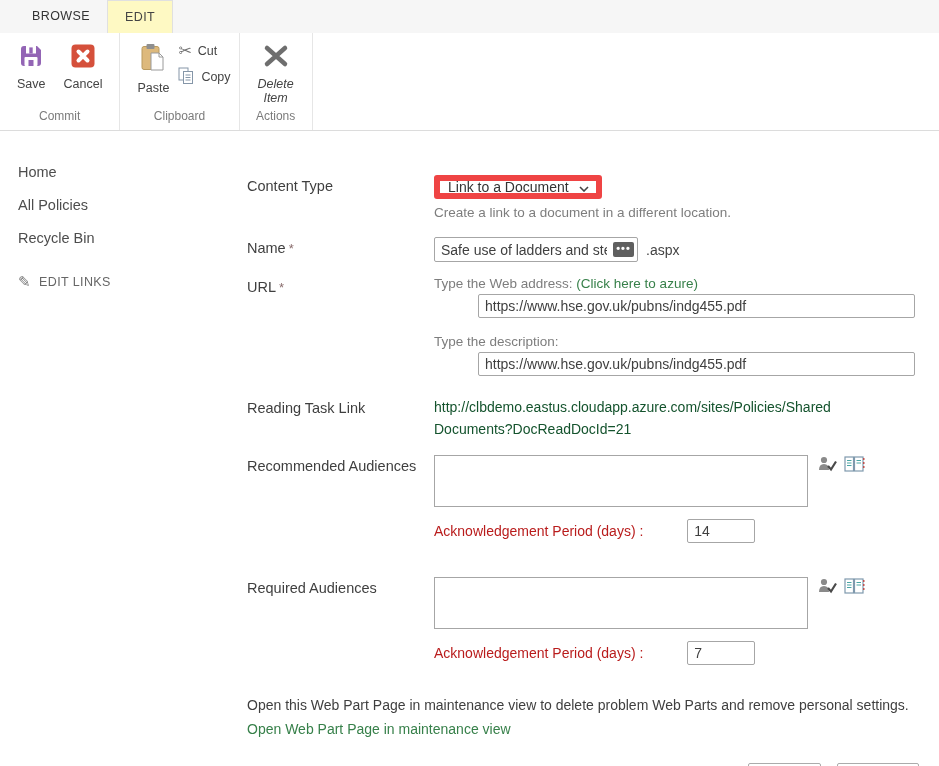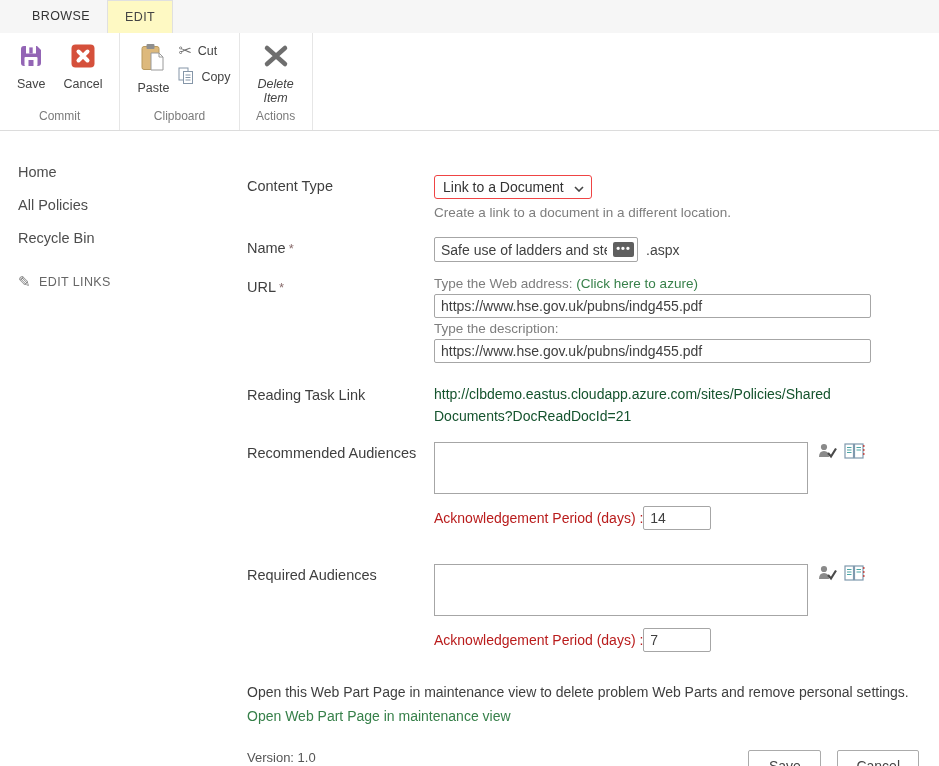--- a/index.html
+++ b/index.html
@@ -31,38 +31,38 @@
     display:flex; align-items:center; gap:8px; cursor:pointer; }
   .pencil { font-size:15px; color:#777; }
 
   .content { flex:1; padding:44px 20px 0 18px; }
 
   .frow { display:flex; align-items:flex-start; }
   .frow-label { width:187px; flex-shrink:0; font-size:14.5px; color:#3f3f3f; padding-top:3px; }
   .req { color:#8a6d6d; margin-left:3px; font-size:13px; }
   .frow-field { flex:1; min-width:0; }
 
-  .select-box { display:inline-flex; align-items:center; gap:10px; border:1px solid #ef4444;
+  .select-box { display:inline-flex; align-items:center; gap:10px; border:6px solid #ef4444;
     border-radius:3px; height:24px; padding:0 7px 0 8px; font-size:14px; color:#333; cursor:pointer; background:#fff; }
   .field-desc { color:#7d7d7d; font-size:13.5px; margin-top:6px; }
 
   .text-input { border:1px solid #a6a6a6; border-radius:2px; height:24px; font-size:14px;
-    color:#3f3f3f; padding:0 6px; font-family:"Liberation Sans", sans-serif; background:#fff; }
+    color:#3f3f3f; padding:0 6px; font-family:"Liberation Sans", sans-serif; background:#fff;margin-left:44px; }
   .name-wrap { display:inline-flex; align-items:center; border:1px solid #a6a6a6; border-radius:2px;
     height:25px; padding-right:3px; background:#fff; }
   .name-wrap input { border:none; outline:none; width:178px; height:21px; font-size:14px; color:#3f3f3f;
     padding:0 6px; font-family:"Liberation Sans", sans-serif; }
   .ellipsis-btn { width:21px; height:15px; background:#5f5f5f; border-radius:2px; color:#fff;
     font-size:11px; line-height:13px; text-align:center; letter-spacing:1px; cursor:pointer; font-weight:bold; }
   .ext { font-size:14px; color:#444; margin-left:8px; }
 
   .hint-label { font-size:13.5px; color:#7d7d7d; }
   .green-link { color:#37804a; cursor:pointer; text-decoration:none; }
   .url-input { width:437px; margin-top:3px; }
-  .desc-label { margin-top:3px; }
+  .desc-label { margin-top:16px; }
 
   .static-url { font-size:14px; color:#14532d; width:445px; line-height:1.55; word-wrap:break-word; }
 
   .aud-row { display:flex; align-items:flex-start; }
   .aud-box { width:374px; height:52px; border:1px solid #a6a6a6; resize:none; font-size:14px;
     font-family:"Liberation Sans", sans-serif; padding:3px 5px; }
   .aud-icons { display:flex; gap:7px; margin-left:10px; padding-top:1px; }
   .aud-icons > span { cursor:pointer; display:inline-flex; }
 
   .ack-row { display:flex; align-items:center; margin-top:12px; }

